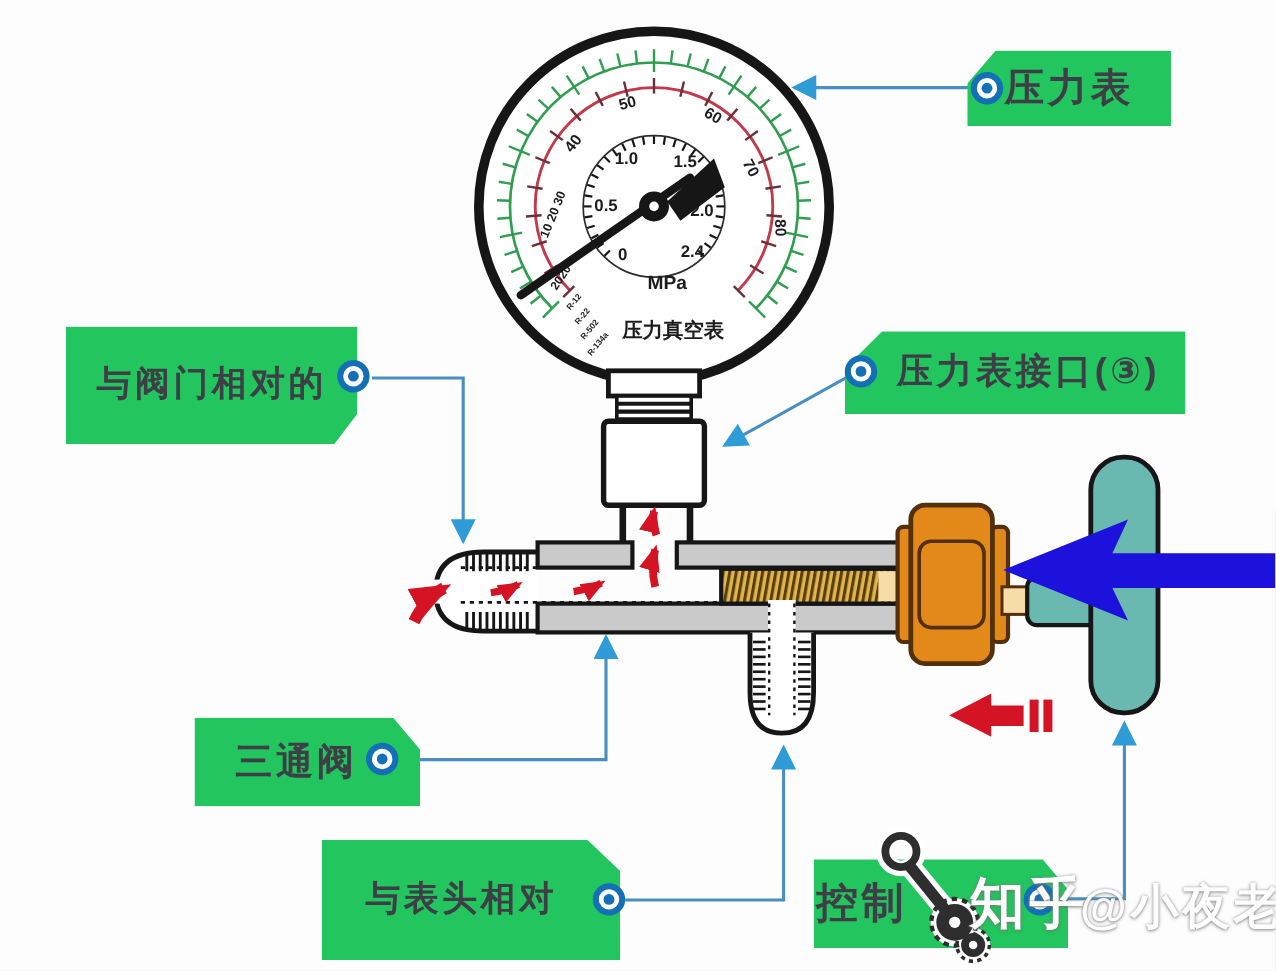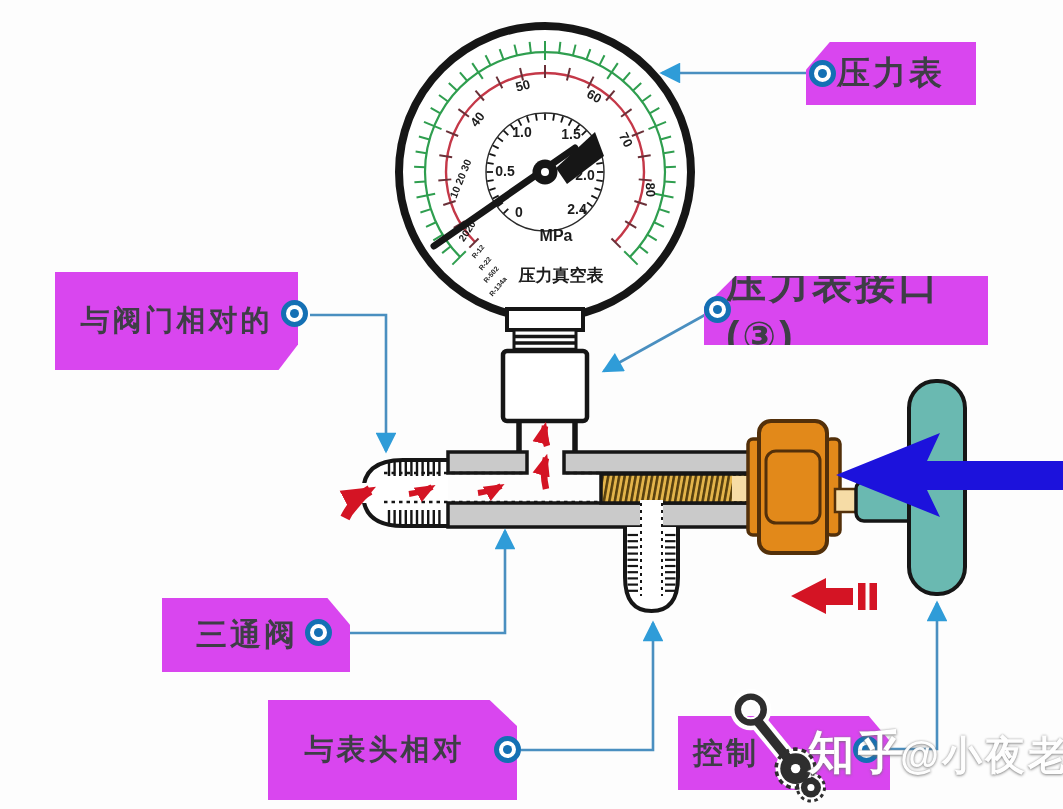--- a/index.html
+++ b/index.html
@@ -1,20 +1,20 @@
 <!DOCTYPE html>
 <html><head>
 <meta charset="utf-8">
 <style>
   html,body{margin:0;padding:0;background:#e8e8e8;}
   .stage{position:relative;width:1063px;height:809px;background:#fdfdfd;overflow:hidden;
          font-family:"Liberation Sans","DejaVu Sans",sans-serif;}
   .layer{position:absolute;left:0;top:0;width:1063px;height:809px;}
   .tag-wrap{position:absolute;}
-  .tag-bg{position:absolute;inset:0;background:#d946ef;display:flex;flex-direction:column;
+  .tag-bg{position:absolute;inset:0;background:#22c55e;display:flex;flex-direction:column;
           align-items:center;justify-content:center;font-weight:bold;color:#3e3e46;
           letter-spacing:3px;line-height:1.28;}
   .ring{position:absolute;width:27px;height:27px;border:5.5px solid #1470b4;border-radius:50%;
         background:#fff;box-sizing:border-box;display:flex;align-items:center;justify-content:center;z-index:3;}
   .ring-dot{width:9px;height:9px;border-radius:50%;background:#1470b4;}
   .watermark{position:absolute;left:700px;top:682px;width:365px;height:124px;z-index:9;}
   .wm-text{position:absolute;color:#fff;font-weight:bold;
            text-shadow:0 1px 3px rgba(110,110,110,.8),0 0 2px rgba(150,150,150,.7);white-space:nowrap;}
   .wm-brand{left:108px;top:40px;font-size:46px;letter-spacing:4px;}
   .wm-author{left:200px;top:46px;font-size:40px;letter-spacing:3px;opacity:.96;}
@@ -297,21 +297,21 @@
 <div class="tag-wrap" style="left:55px;top:272px;width:243px;height:98px;">
   <div class="tag-bg" style="clip-path:polygon(0 0,100% 0,100% 74%,92% 100%,0 100%);font-size:29px;gap:28px;">
     <span>与阀门相对的</span>
   </div>
   <div class="ring" style="left:226px;top:28px;">
         <div class="ring-dot"></div>
       </div>
 </div>
 
 <div class="tag-wrap" style="left:704px;top:276px;width:284px;height:69px;">
-  <div class="tag-bg" style="clip-path:polygon(11% 0,100% 0,100% 100%,0 100%,0 45%);font-size:40px;padding-left:22px;box-sizing:border-box;">
+  <div class="tag-bg" style="clip-path:polygon(11% 0,100% 0,100% 100%,0 100%,0 45%);font-size:30px;padding-left:22px;box-sizing:border-box;">
     <span>压力表接口(③)</span>
   </div>
   <div class="ring" style="left:0px;top:20px;">
         <div class="ring-dot"></div>
       </div>
 </div>
 
 <div class="tag-wrap" style="left:162px;top:598px;width:188px;height:74px;">
   <div class="tag-bg" style="clip-path:polygon(0 0,88% 0,100% 36%,100% 100%,0 100%);font-size:31px;padding-right:34px;box-sizing:border-box;padding-left:16px;">
     <span>三通阀</span>
@@ -324,21 +324,21 @@
 <div class="tag-wrap" style="left:268px;top:700px;width:249px;height:100px;">
   <div class="tag-bg" style="clip-path:polygon(0 0,89% 0,100% 26%,100% 100%,0 100%);font-size:29px;padding-right:16px;box-sizing:border-box;">
     <span>与表头相对</span>
   </div>
   <div class="ring" style="right:-4px;top:36px;">
         <div class="ring-dot"></div>
       </div>
 </div>
 
 <div class="tag-wrap" style="left:678px;top:716px;width:212px;height:74px;">
-  <div class="tag-bg" style="clip-path:polygon(0 0,90% 0,100% 34%,100% 100%,0 100%);font-size:30px;align-items:flex-start;padding-left:15px;box-sizing:border-box;">
+  <div class="tag-bg" style="clip-path:polygon(0 0,90% 0,100% 34%,100% 100%,0 100%);font-size:35px;align-items:flex-start;padding-left:2px;box-sizing:border-box;">
     <span>控制</span>
   </div>
   <div class="ring" style="right:10px;top:20px;">
         <div class="ring-dot"></div>
       </div>
 </div>
 
 <div class="watermark">
   <svg width="120" height="118" viewBox="0 0 100 100" style="position:absolute;left:12px;top:4px;">
     <g stroke="#ffffff" fill="none">

